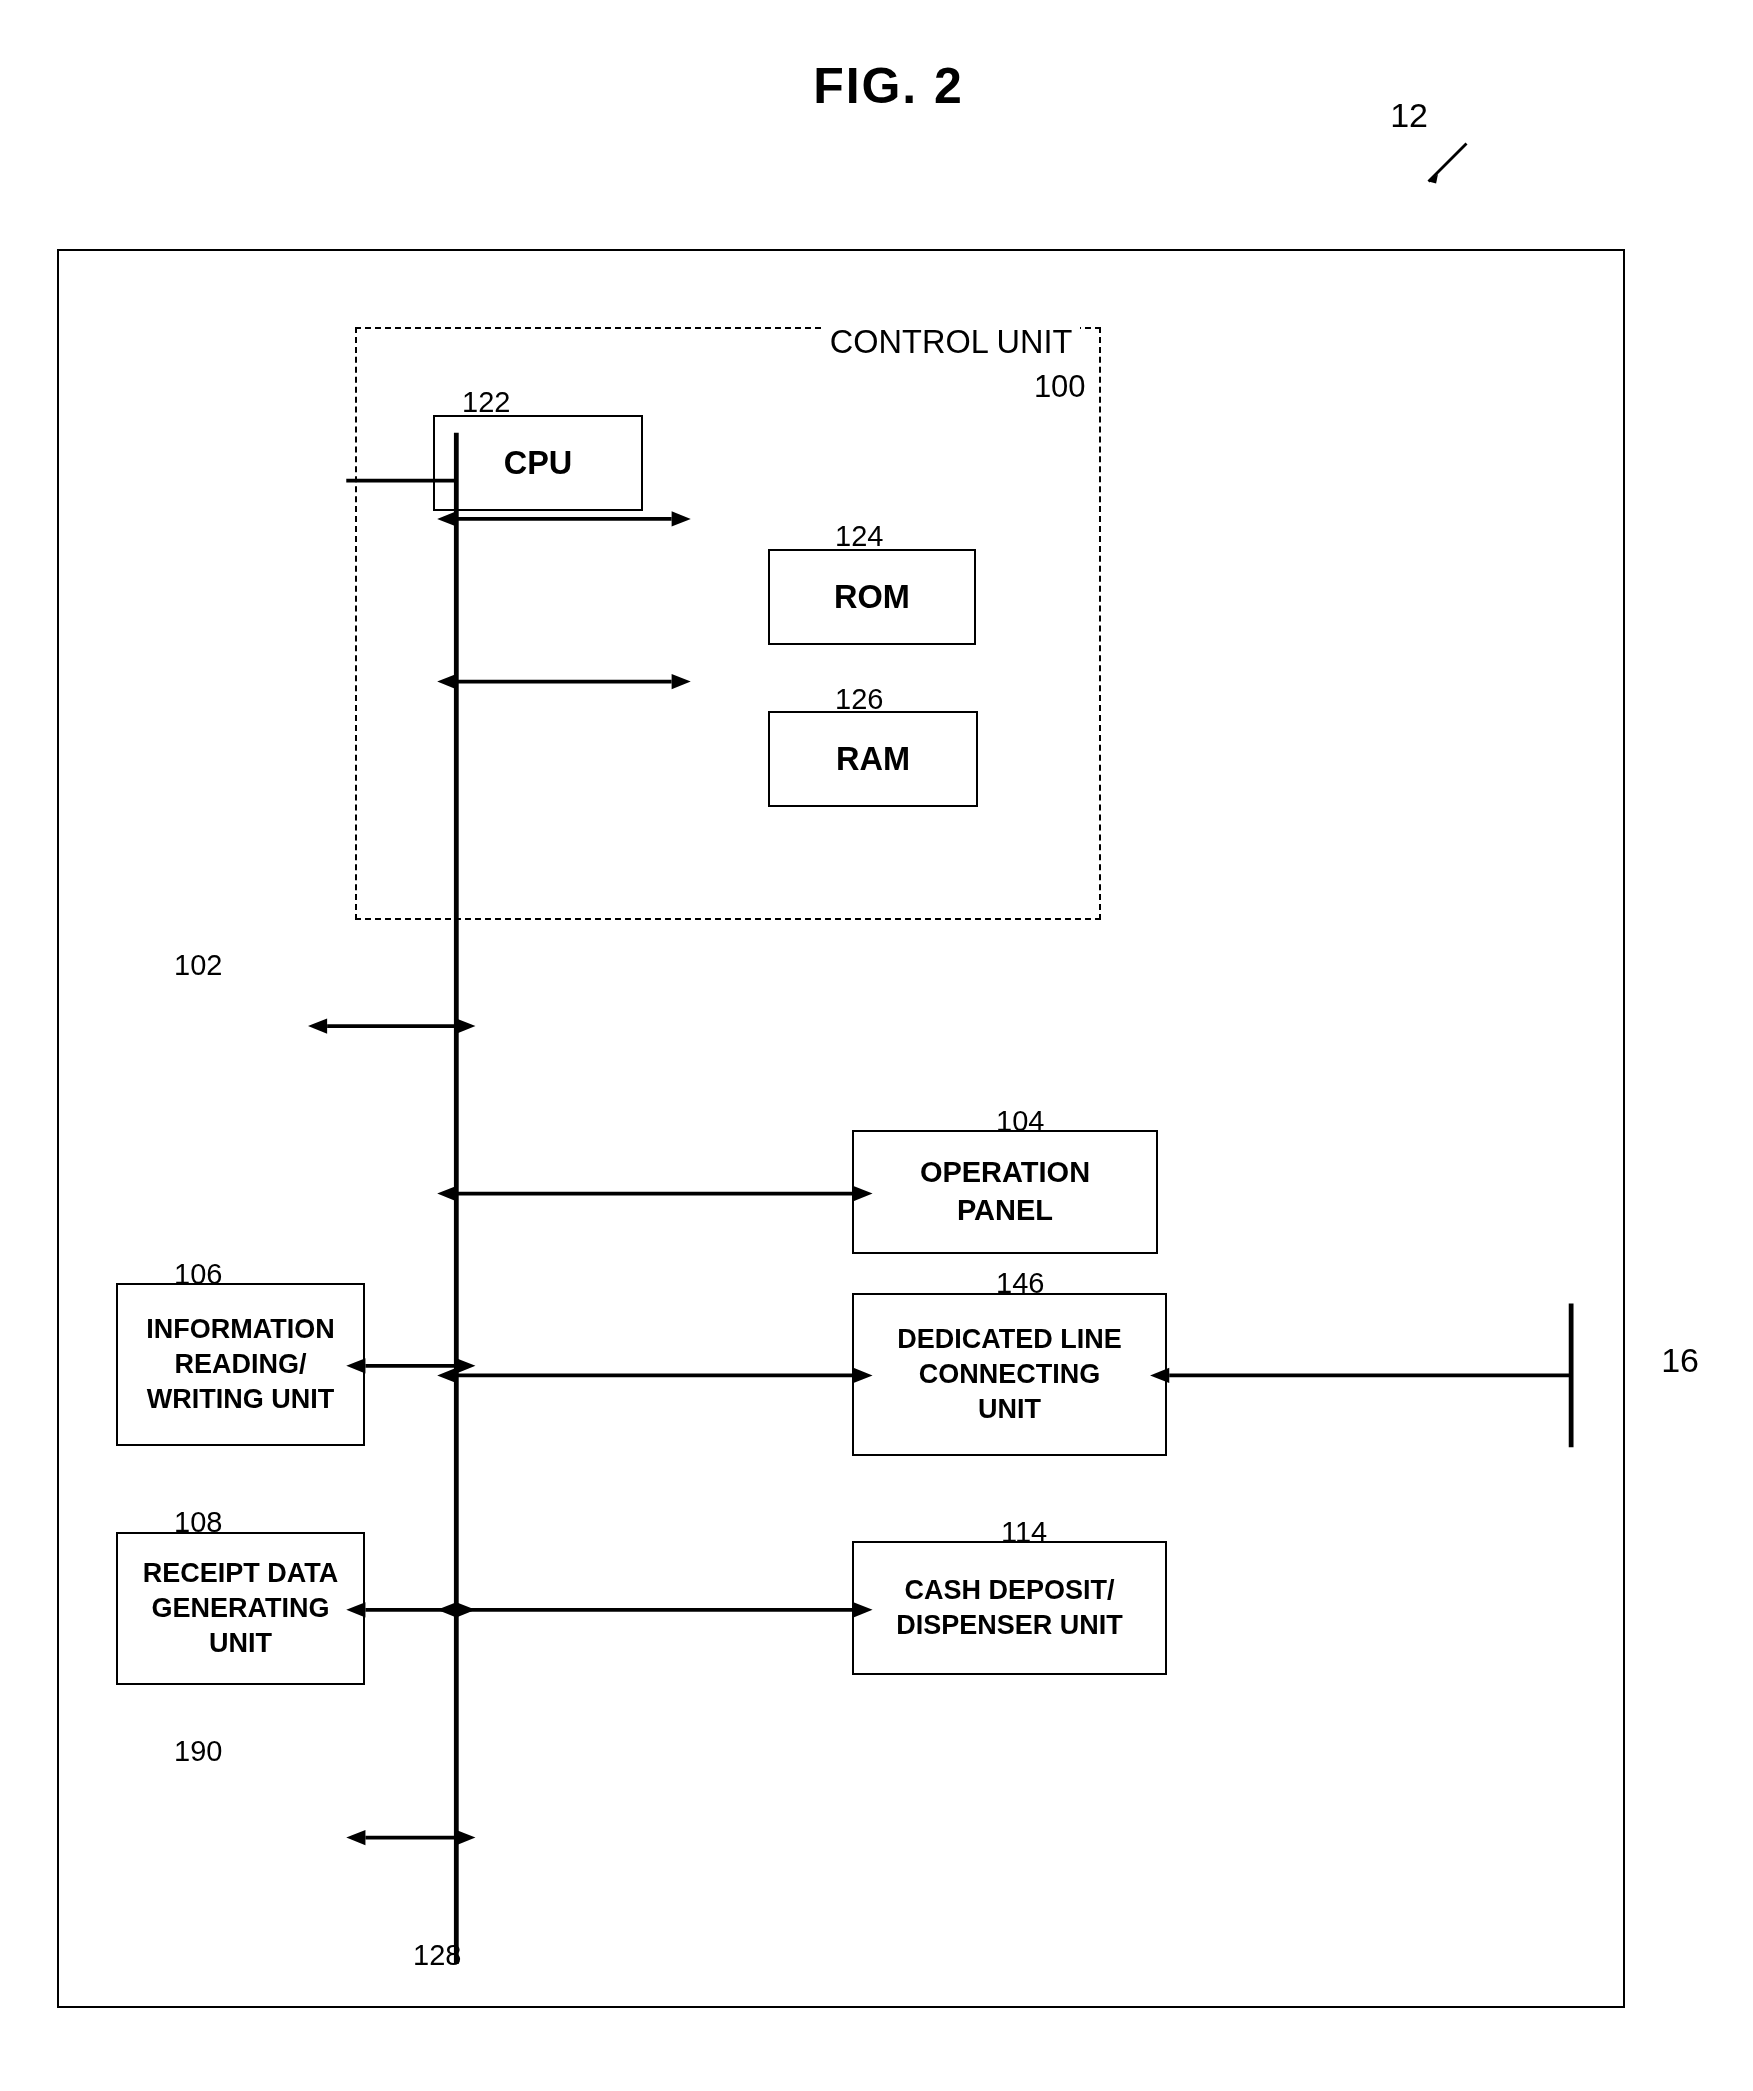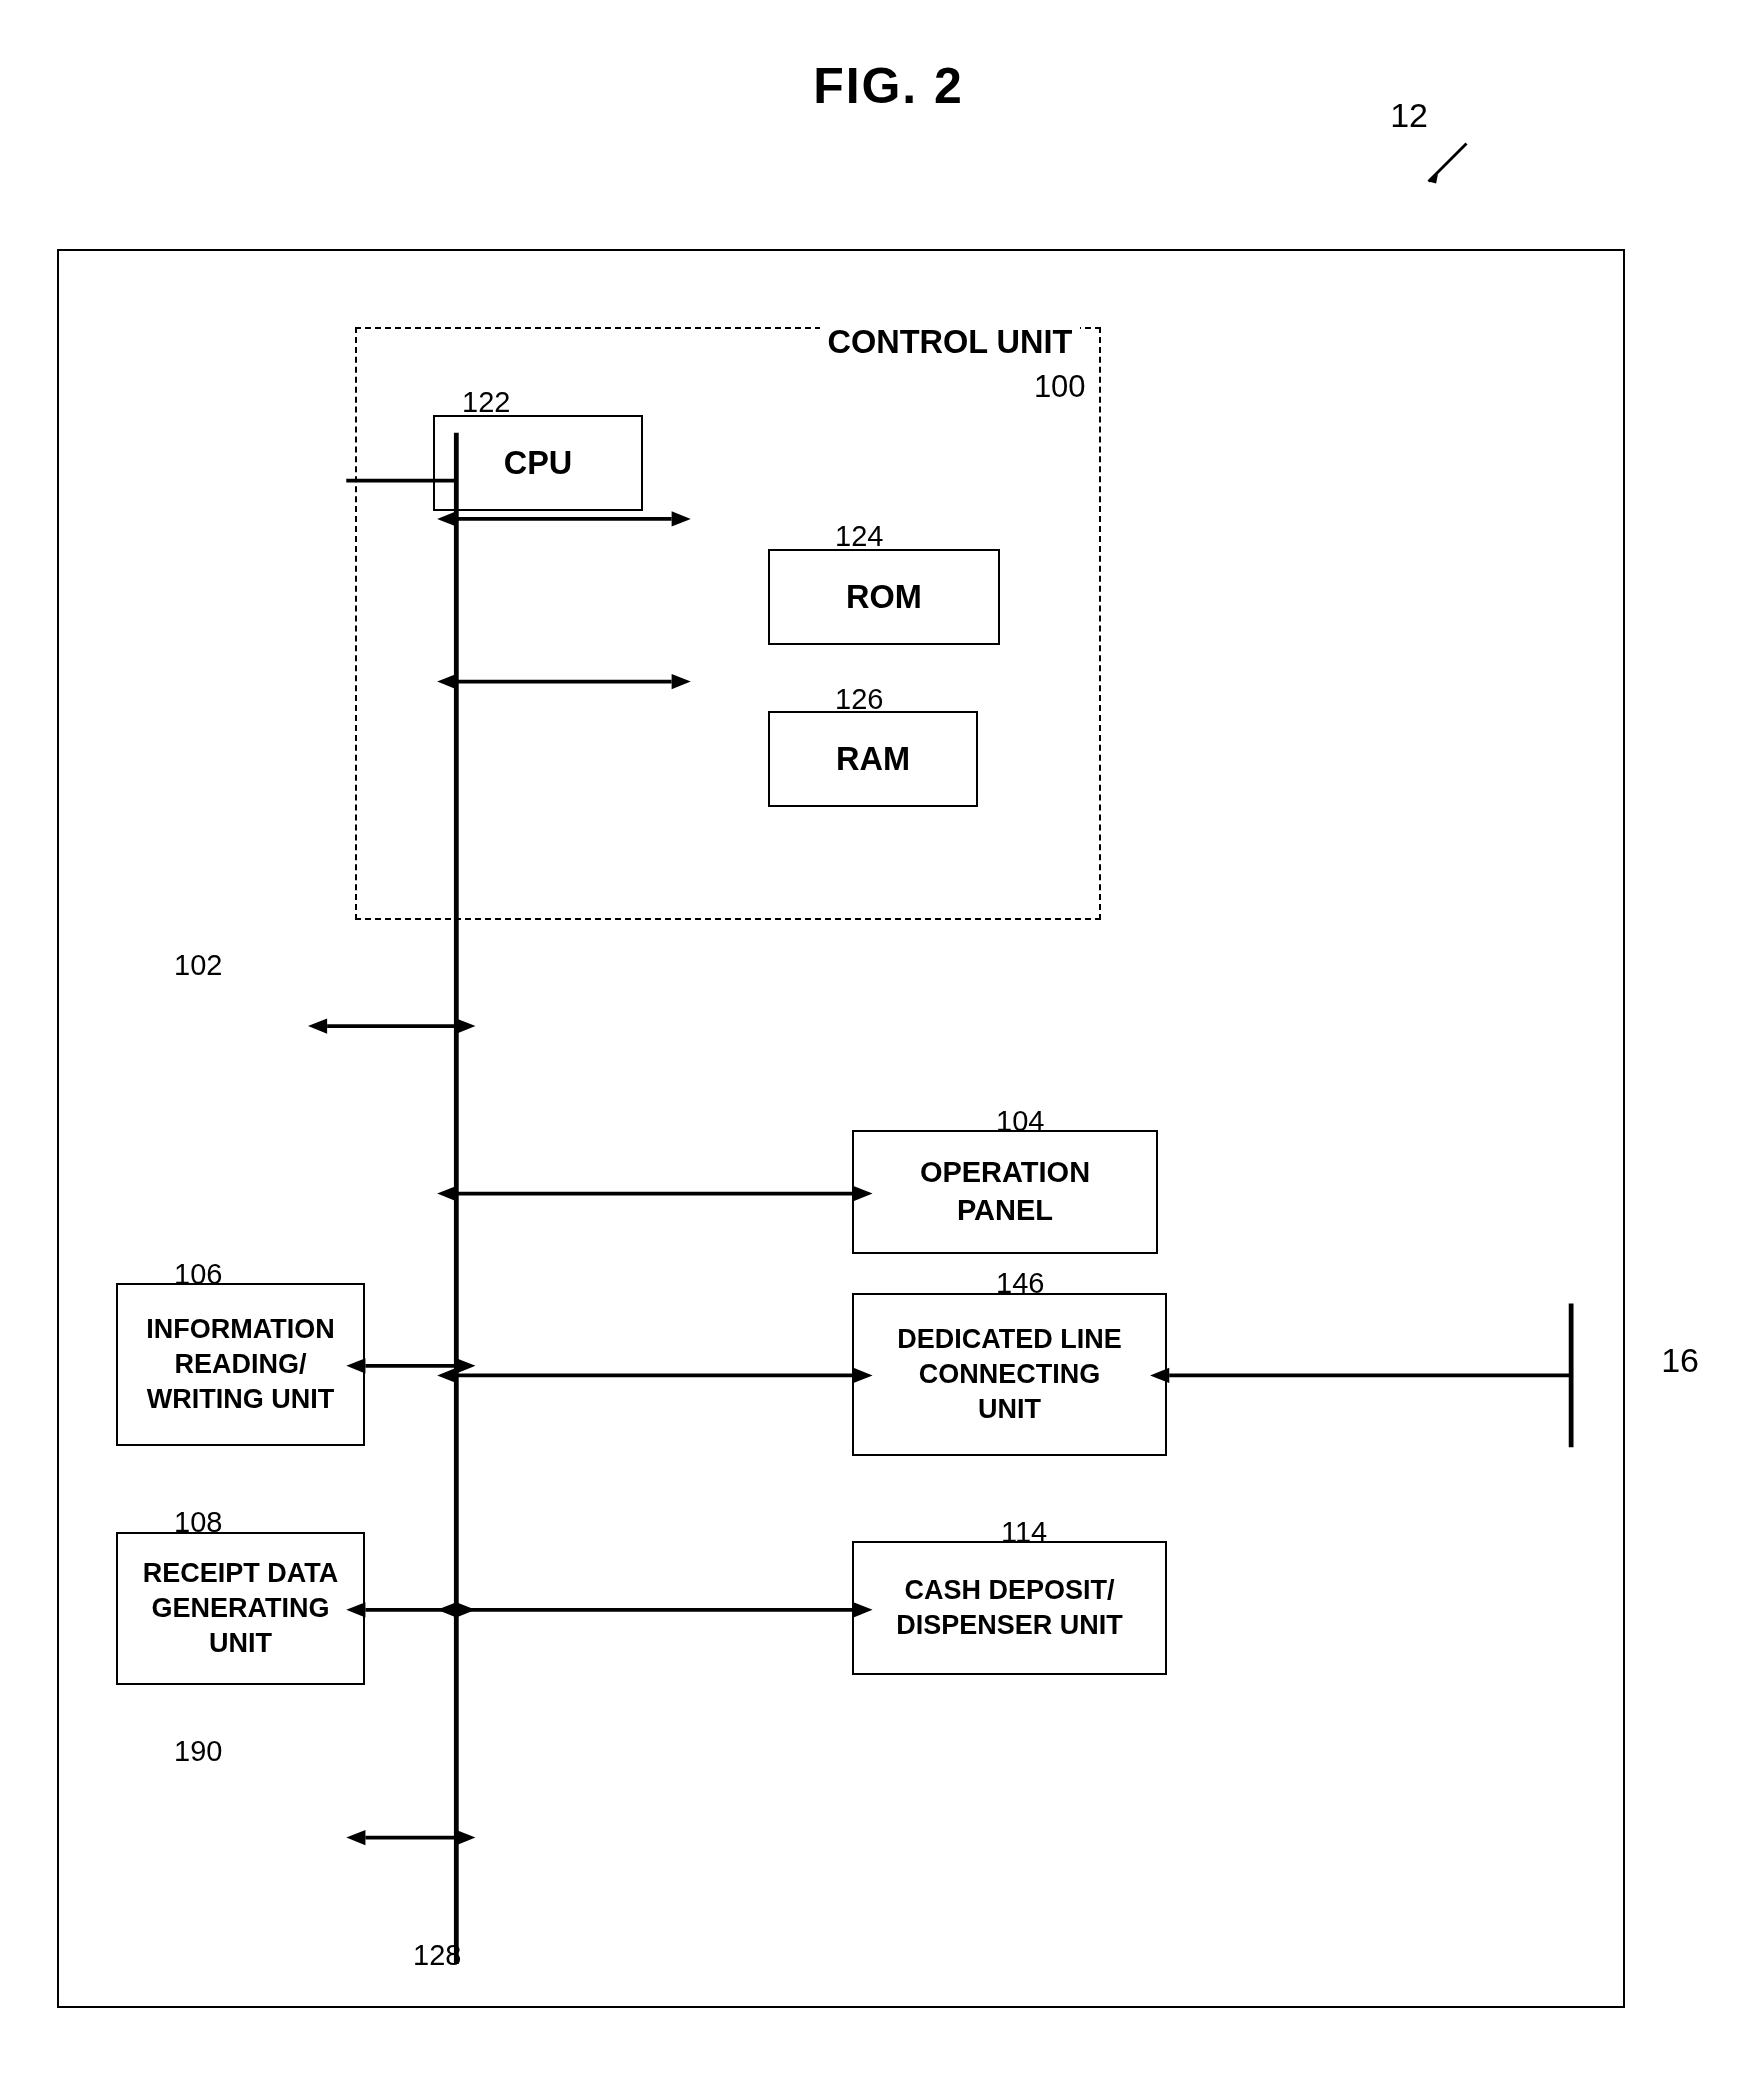--- a/index.html
+++ b/index.html
@@ -57,21 +57,21 @@
       border: 2.9px dashed #000;
     }
 
     .control-unit-label {
       position: absolute;
       top: -4.8px;
       right: 19px;
       font-size: 32.5px;
       background: #fff;
       padding: 0 7.6px;
-      font-weight: bold;
+      font-weight: normal;
     }
 
     .ref-100 {
       position: absolute;
       top: 40px;
       right: 13.4px;
       font-size: 31px;
     }
 
     
@@ -119,21 +119,21 @@
 
   <div class="control-unit-box">
     <span class="control-unit-label">CONTROL UNIT</span>
     <span class="ref-100">100</span>
 
     <div class="comp-box" style="top:86px; left:76px; width:210px; height:96px; font-size:32.5px;">
       <span>CPU</span>
     </div>
     <span class="ref-label" style="top:57px; left:105px;">122</span>
 
-    <div class="comp-box" style="top:220px; left:411px; width:232px; height:96px; font-size:32.5px;">
+    <div class="comp-box" style="top:220px; left:411px; width:208px; height:96px; font-size:32.5px;">
       <span>ROM</span>
     </div>
     <span class="ref-label" style="top:191px; left:478px;">124</span>
 
     <div class="comp-box" style="top:382px; left:411px; width:210px; height:96px; font-size:32.5px;">
       <span>RAM</span>
     </div>
     <span class="ref-label" style="top:354px; left:478px;">126</span>
   </div>
 

